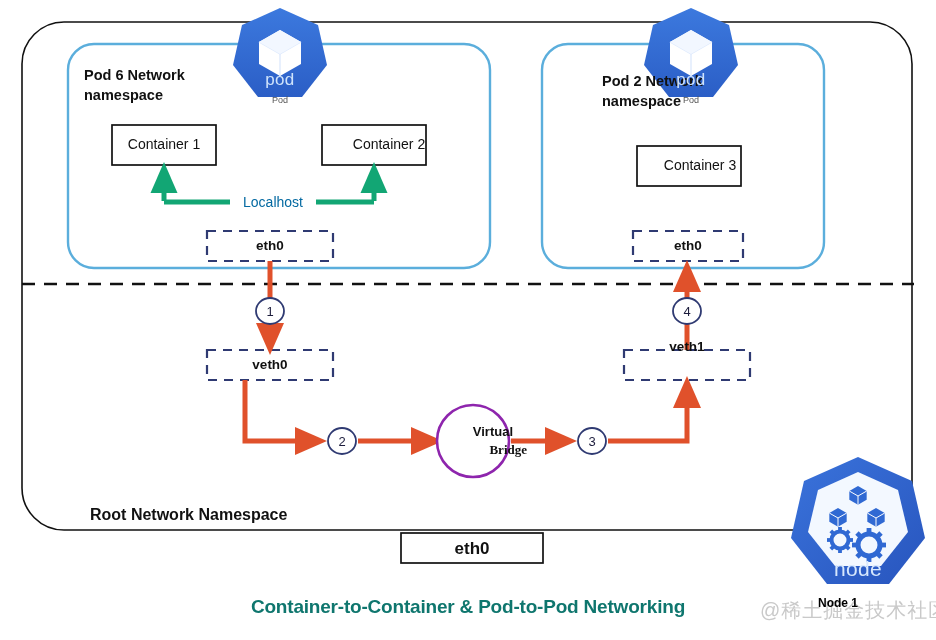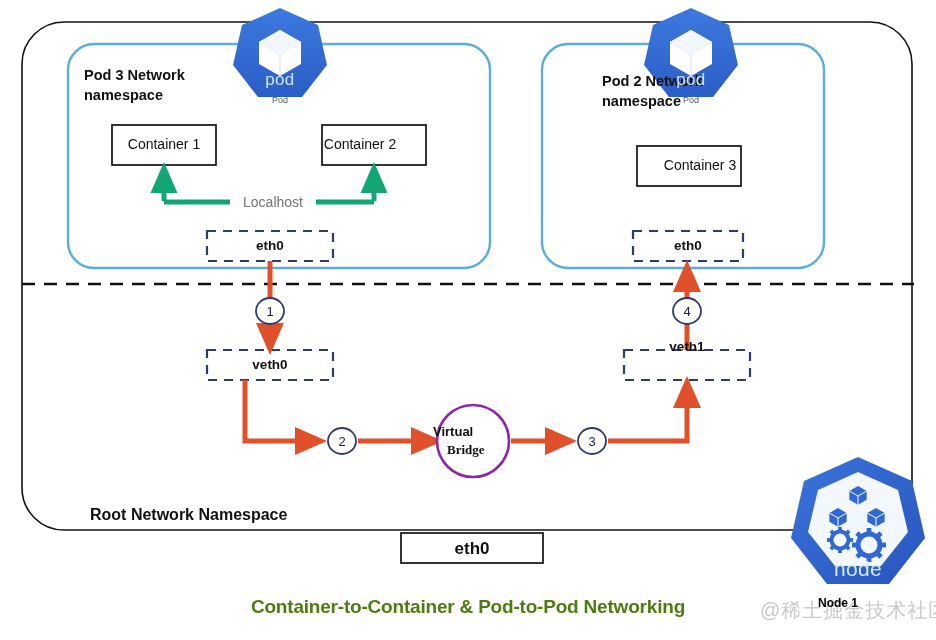--- a/index.html
+++ b/index.html
@@ -41,29 +41,29 @@
     font-weight: normal;
     text-align: center;
   }
   .veth-label {
     font-size: 13.5px;
     font-weight: bold;
     text-align: center;
   }
   .localhost-label {
     font-size: 14px;
-    color: #737373;
+    color: #0369a1;
     text-align: center;
     background: #ffffff;
     padding: 0 3px;
   }
   .bridge-label {
     font-size: 13px;
     font-weight: bold;
-    text-align: left;
+    text-align: right;
     line-height: 1.15;
     color: #111111;
   }
   .step-num {
     font-size: 13px;
     text-align: center;
     color: #1c1c3c;
     font-weight: normal;
   }
   .root-ns-label {
@@ -91,21 +91,21 @@
   .badge-caption {
     position: absolute;
     font-size: 9px;
     color: #555555;
     text-align: center;
   }
   .figure-title {
     position: absolute;
     font-size: 19px;
     font-weight: bold;
-    color: #4d7c0f;
+    color: #0f766e;
     text-align: center;
     letter-spacing: -0.2px;
   }
   .node-title {
     position: absolute;
     font-size: 12px;
     font-weight: bold;
     color: #000000;
   }
   .watermark {
@@ -293,34 +293,34 @@
           <rect x="11.5" y="-2.4" width="5.5" height="4.8"></rect>
           <rect x="-2.4" y="-17" width="4.8" height="5.5" transform="rotate(45)"></rect>
           <rect x="-2.4" y="11.5" width="4.8" height="5.5" transform="rotate(45)"></rect>
           <rect x="-17" y="-2.4" width="5.5" height="4.8" transform="rotate(45)"></rect>
           <rect x="11.5" y="-2.4" width="5.5" height="4.8" transform="rotate(45)"></rect>
         </g>
       </g>
     </g>
   </svg>
 
-  <div class="lbl node-ns-label" style="left:84px; top:66px; width:190px;">Pod 3 Network
+  <div class="lbl node-ns-label" style="left:84px; top:66px; width:190px;">Pod 6 Network
 namespace</div>
 
   <div class="lbl node-ns-label" style="left:554px; top:72px; width:190px;margin-left:48px;">Pod 2 Network
 namespace</div>
 
   <div class="badge-word" style="left:240px; top:70px; width:80px;">pod</div>
   <div class="badge-caption" style="left:240px; top:95px; width:80px;">Pod</div>
 
   <div class="badge-word" style="left:651px; top:70px; width:80px;">pod</div>
   <div class="badge-caption" style="left:651px; top:95px; width:80px;">Pod</div>
 
   <div class="lbl box-label" style="left:112px; top:136px; width:104px;">Container 1</div>
-  <div class="lbl box-label" style="left:304px; top:136px; width:112px;">Container 2</div>
+  <div class="lbl box-label" style="left:333px; top:136px; width:112px;">Container 2</div>
   <div class="lbl box-label" style="left:638px; top:157px; width:124px;">Container 3</div>
 
   <div class="lbl localhost-label" style="left:230px; top:194px; width:80px;">Localhost</div>
 
   <div class="lbl veth-label" style="left:207px; top:238px; width:126px;">eth0</div>
   <div class="lbl veth-label" style="left:633px; top:238px; width:110px;">eth0</div>
 
   <div class="lbl veth-label" style="left:207px; top:357px; width:126px;">veth0</div>
   <div class="lbl veth-label" style="left:624px; top:339px; width:126px;">veth1</div>
 

